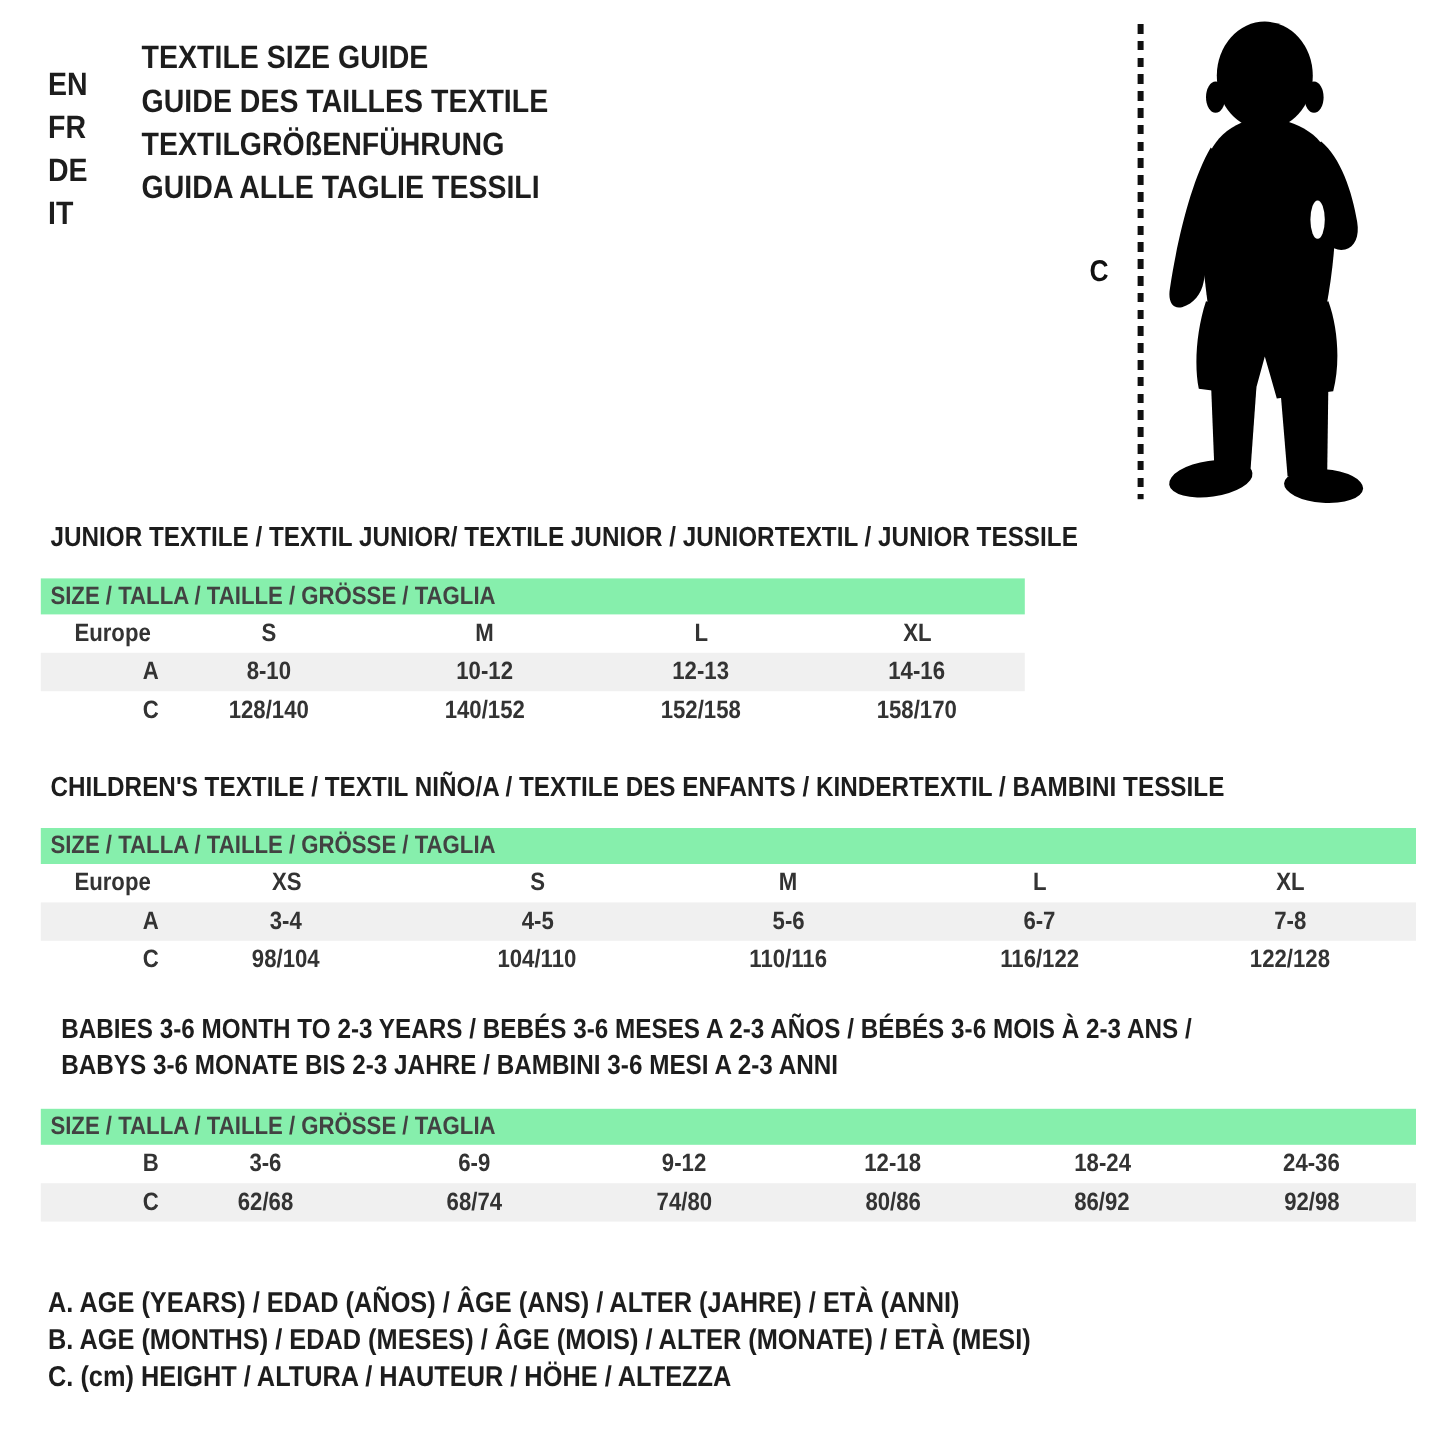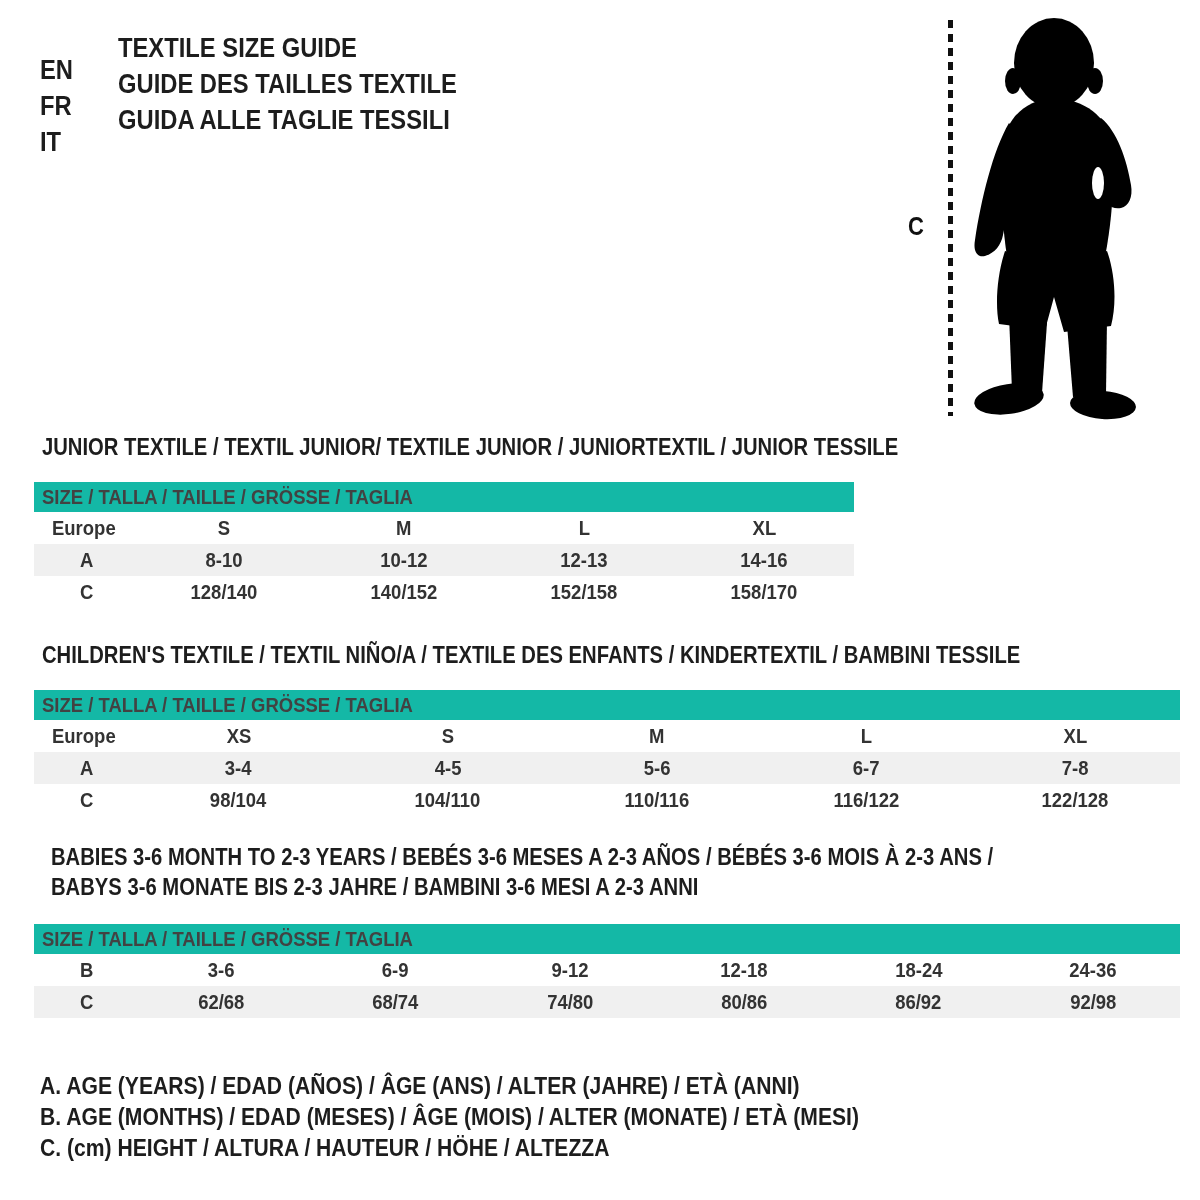--- a/index.html
+++ b/index.html
@@ -28,45 +28,49 @@
   
   .section { position: absolute; }
   .section-0 { left: 34px; top: 432px; width: 820px; }
   .section-1 { left: 34px; top: 640px; width: 1146px; }
   .section-2 { left: 34px; top: 842px; width: 1146px; }
   .section-title { margin: 0 0 20px 8px; font-size: 23px; line-height: 30px; color: #1d1d1d; }
   .section-2 .section-title { margin-bottom: 22px; margin-left: 17px; }
 
   .size-table { width: 100%; }
   .table-header {
-    height: 30px; background: #14b8a6; display: flex; align-items: center;
+    height: 30px; background: #86efac; display: flex; align-items: center;
     padding-left: 8px; box-sizing: border-box; font-size: 21px; color: #424242;
   }
   .table-row { display: grid; height: 32px; align-items: center; font-size: 21px; color: #333333; }
   .table-rows .table-row:nth-child(even) { background: #f0f0f0; }
-  .row-label { padding-left: 8px; text-align: center; }
+  .row-label { padding-left: 8px; text-align: right; }
   .cell { text-align: center; }
 
   
   .legend { position: absolute; left: 40px; top: 1072px; }
   .legend-line { height: 31px; display: flex; align-items: flex-start; font-size: 24px; color: #1d1d1d; }
 </style>
 </head>
 <body>
 
 <div class="page">
 
   <div class="lang-block" id="lang-block">
       <div class="lang-row">
         <span class="lang-code"><span class="t-l">EN</span></span>
         <span class="t-l">TEXTILE SIZE GUIDE</span>
       </div>
       <div class="lang-row">
         <span class="lang-code"><span class="t-l">FR</span></span>
         <span class="t-l">GUIDE DES TAILLES TEXTILE</span>
+      </div>
+      <div class="lang-row">
+        <span class="lang-code"><span class="t-l">DE</span></span>
+        <span class="t-l">TEXTILGRÖßENFÜHRUNG</span>
       </div>
       <div class="lang-row">
         <span class="lang-code"><span class="t-l">IT</span></span>
         <span class="t-l">GUIDA ALLE TAGLIE TESSILI</span>
       </div>
     </div>
 
   <div class="measure-line"></div>
   <div class="measure-label"><span class="t-l">C</span></div>
 

